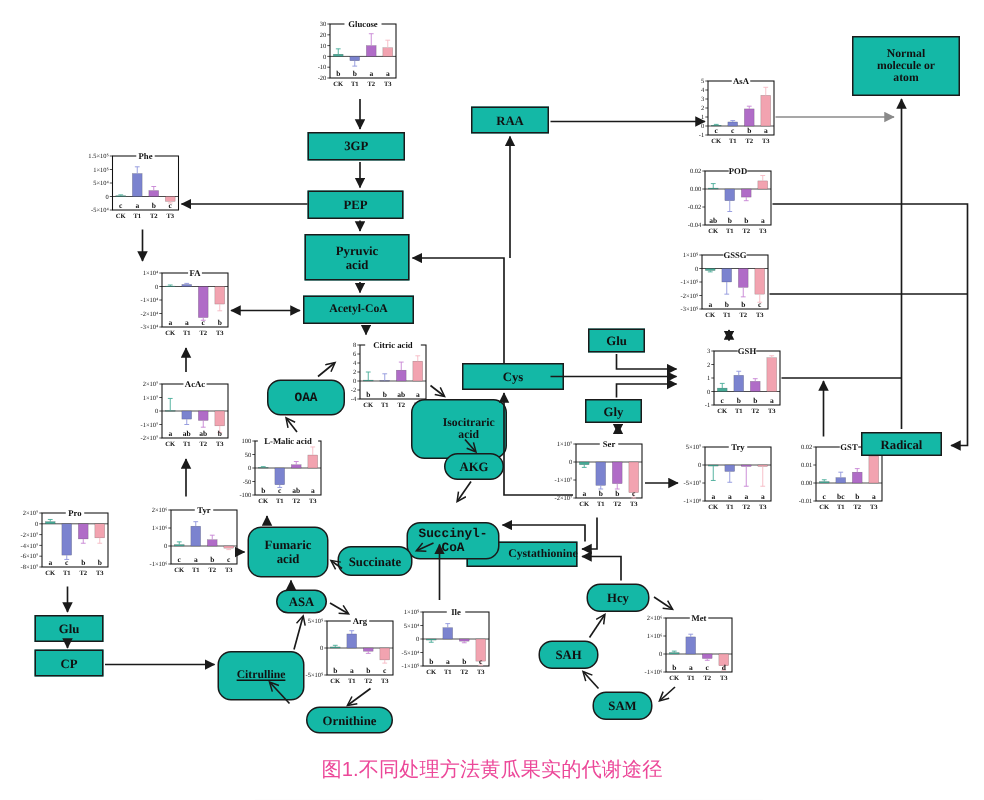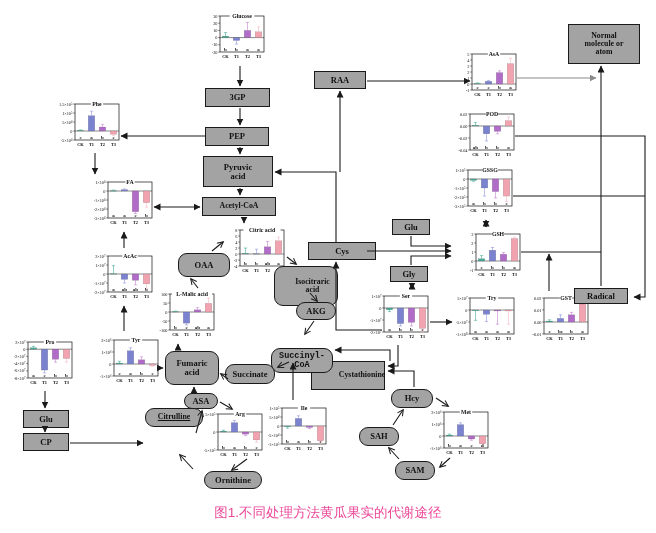--- a/index.html
+++ b/index.html
@@ -1,19 +1,19 @@
 <!DOCTYPE html>
 <html><head>
 <meta charset="utf-8">
 <style>
   html,body{margin:0;padding:0;background:#fbfbfb;}
   #canvas{position:relative;width:656px;height:533px;background:#ffffff;overflow:hidden;
           font-family:"Liberation Serif",serif;}
   #arrow-layer{position:absolute;left:0;top:0;z-index:30;pointer-events:none;}
-  #boxes .box{position:absolute;z-index:20;background:#a3a3a3;border:1.7px solid #1a1a1a;
+  #boxes .box{position:absolute;z-index:20;background:#14b8a6;border:1.7px solid #1a1a1a;
           display:flex;align-items:center;justify-content:center;text-align:center;
           font-weight:bold;color:#111;white-space:pre-line;line-height:1.05;
           font-family:"Liberation Serif",serif;box-sizing:border-box;}
   #boxes .box.round{border-radius:9px;border-width:1.5px;}
   #charts svg{position:absolute;z-index:10;overflow:visible;}
   .chart text{font-family:"Liberation Serif",serif;fill:#111;}
   #caption{position:absolute;left:0;right:0;top:504px;text-align:center;z-index:5;
           font-size:13.5px;color:#ec4899;font-family:"Liberation Sans",sans-serif;}
 </style>
 </head>
@@ -673,34 +673,34 @@
 acid</div>
       <div class="box rect" style="left: 202px; top: 197px; width: 74px; height: 19px; font-size: 7.8px;">Acetyl-CoA</div>
       <div class="box rect" style="left: 314px; top: 71px; width: 52px; height: 18px; font-size: 8.5px;">RAA</div>
       <div class="box rect" style="left: 568px; top: 24px; width: 72px; height: 40px; font-size: 7.8px;">Normal
 molecule or
 atom</div>
       <div class="box rect" style="left: 308px; top: 242px; width: 68px; height: 18px; font-size: 8.5px;">Cys</div>
       <div class="box rect" style="left: 392px; top: 219px; width: 38px; height: 16px; font-size: 8.5px;">Glu</div>
       <div class="box rect" style="left: 390px; top: 266px; width: 38px; height: 16px; font-size: 8.5px;">Gly</div>
       <div class="box rect" style="left: 574px; top: 288px; width: 54px; height: 16px; font-size: 8.5px;">Radical</div>
-      <div class="box rect" style="left: 311px; top: 361px; width: 74px; height: 29px; font-size: 7.8px; padding-left: 28px;">Cystathionine</div>
+      <div class="box rect" style="left: 311px; top: 361px; width: 74px; height: 17px; font-size: 7.8px; padding-left: 28px;">Cystathionine</div>
       <div class="box rect" style="left: 23px; top: 410px; width: 46px; height: 18px; font-size: 8.5px;">Glu</div>
       <div class="box rect" style="left: 23px; top: 433px; width: 46px; height: 18px; font-size: 8.5px;">CP</div>
-      <div class="box round" style="left: 178px; top: 253px; width: 52px; height: 24px; font-size: 8.5px;">OAA</div>
+      <div class="box round" style="left: 178px; top: 253px; width: 52px; height: 24px; font-size: 8.5px; font-family: Liberation Mono, monospace;">OAA</div>
       <div class="box round" style="left: 274px; top: 266px; width: 64px; height: 40px; font-size: 7.8px; padding-left: 13px;">Isocitraric
 acid</div>
       <div class="box round" style="left: 296px; top: 302px; width: 40px; height: 18px; font-size: 8.5px; text-align: right;">AKG</div>
       <div class="box round" style="left: 271px; top: 348px; width: 62px; height: 25px; font-size: 8.5px; font-family: Liberation Mono, monospace;">Succinyl-
 CoA</div>
       <div class="box round" style="left: 225px; top: 364px; width: 50px; height: 20px; font-size: 8.5px;">Succinate</div>
       <div class="box round" style="left: 165px; top: 351px; width: 54px; height: 34px; font-size: 8.5px;">Fumaric
 acid</div>
       <div class="box round" style="left: 184px; top: 393px; width: 34px; height: 16px; font-size: 8.5px;">ASA</div>
-      <div class="box round" style="left: 145px; top: 408px; width: 58px; height: 19px; font-size: 7.8px; text-decoration: underline;">Citrulline</div>
+      <div class="box round" style="left: 145px; top: 434px; width: 58px; height: 33px; font-size: 7.8px; text-decoration: underline;">Citrulline</div>
       <div class="box round" style="left: 176px; top: 471px; width: 58px; height: 18px; font-size: 8.5px; margin-left: 28px;">Ornithine</div>
       <div class="box round" style="left: 391px; top: 389px; width: 42px; height: 19px; font-size: 8.5px;">Hcy</div>
       <div class="box round" style="left: 359px; top: 427px; width: 40px; height: 19px; font-size: 8.5px;">SAH</div>
       <div class="box round" style="left: 395px; top: 461px; width: 40px; height: 19px; font-size: 8.5px;">SAM</div>
     </div>
   <svg id="arrow-layer" width="656" height="533" viewBox="0 0 656 533">
     <defs>
       <marker id="head-solid" markerUnits="userSpaceOnUse" markerWidth="8" markerHeight="8" refX="6.5" refY="3.5" orient="auto-start-reverse">
         <path d="M0,0 L7,3.5 L0,7 Z" fill="#1a1a1a"></path>
       </marker>

